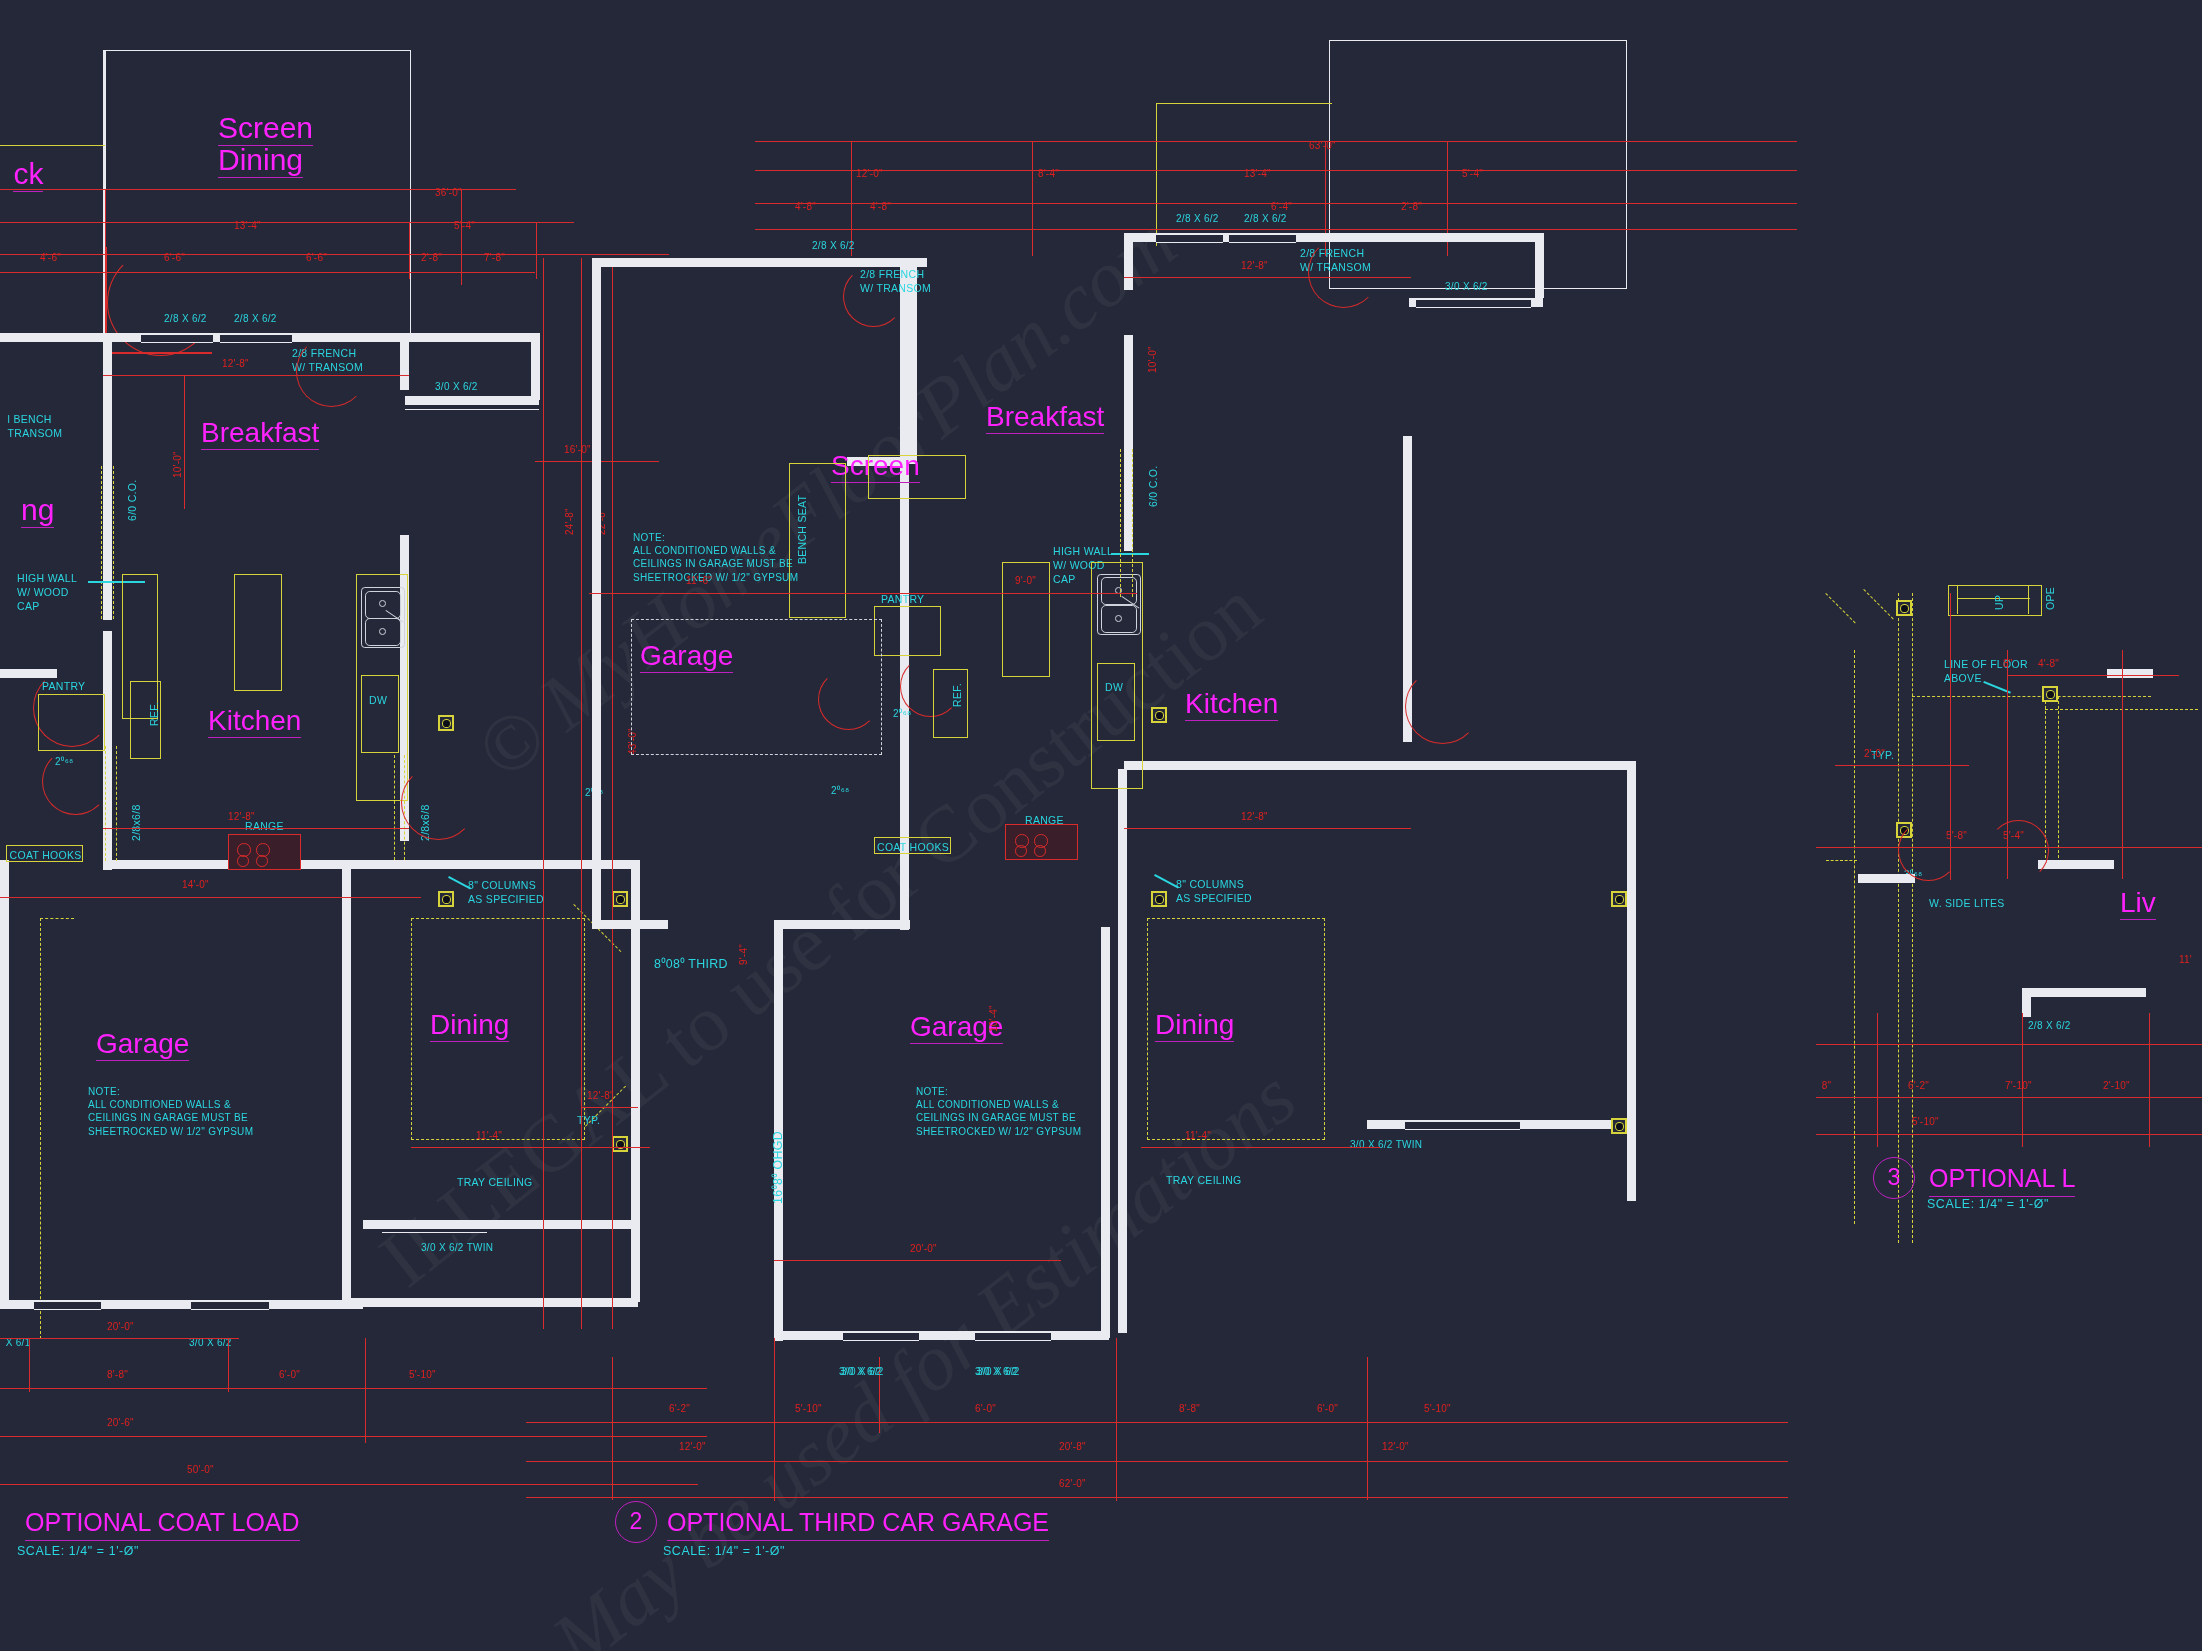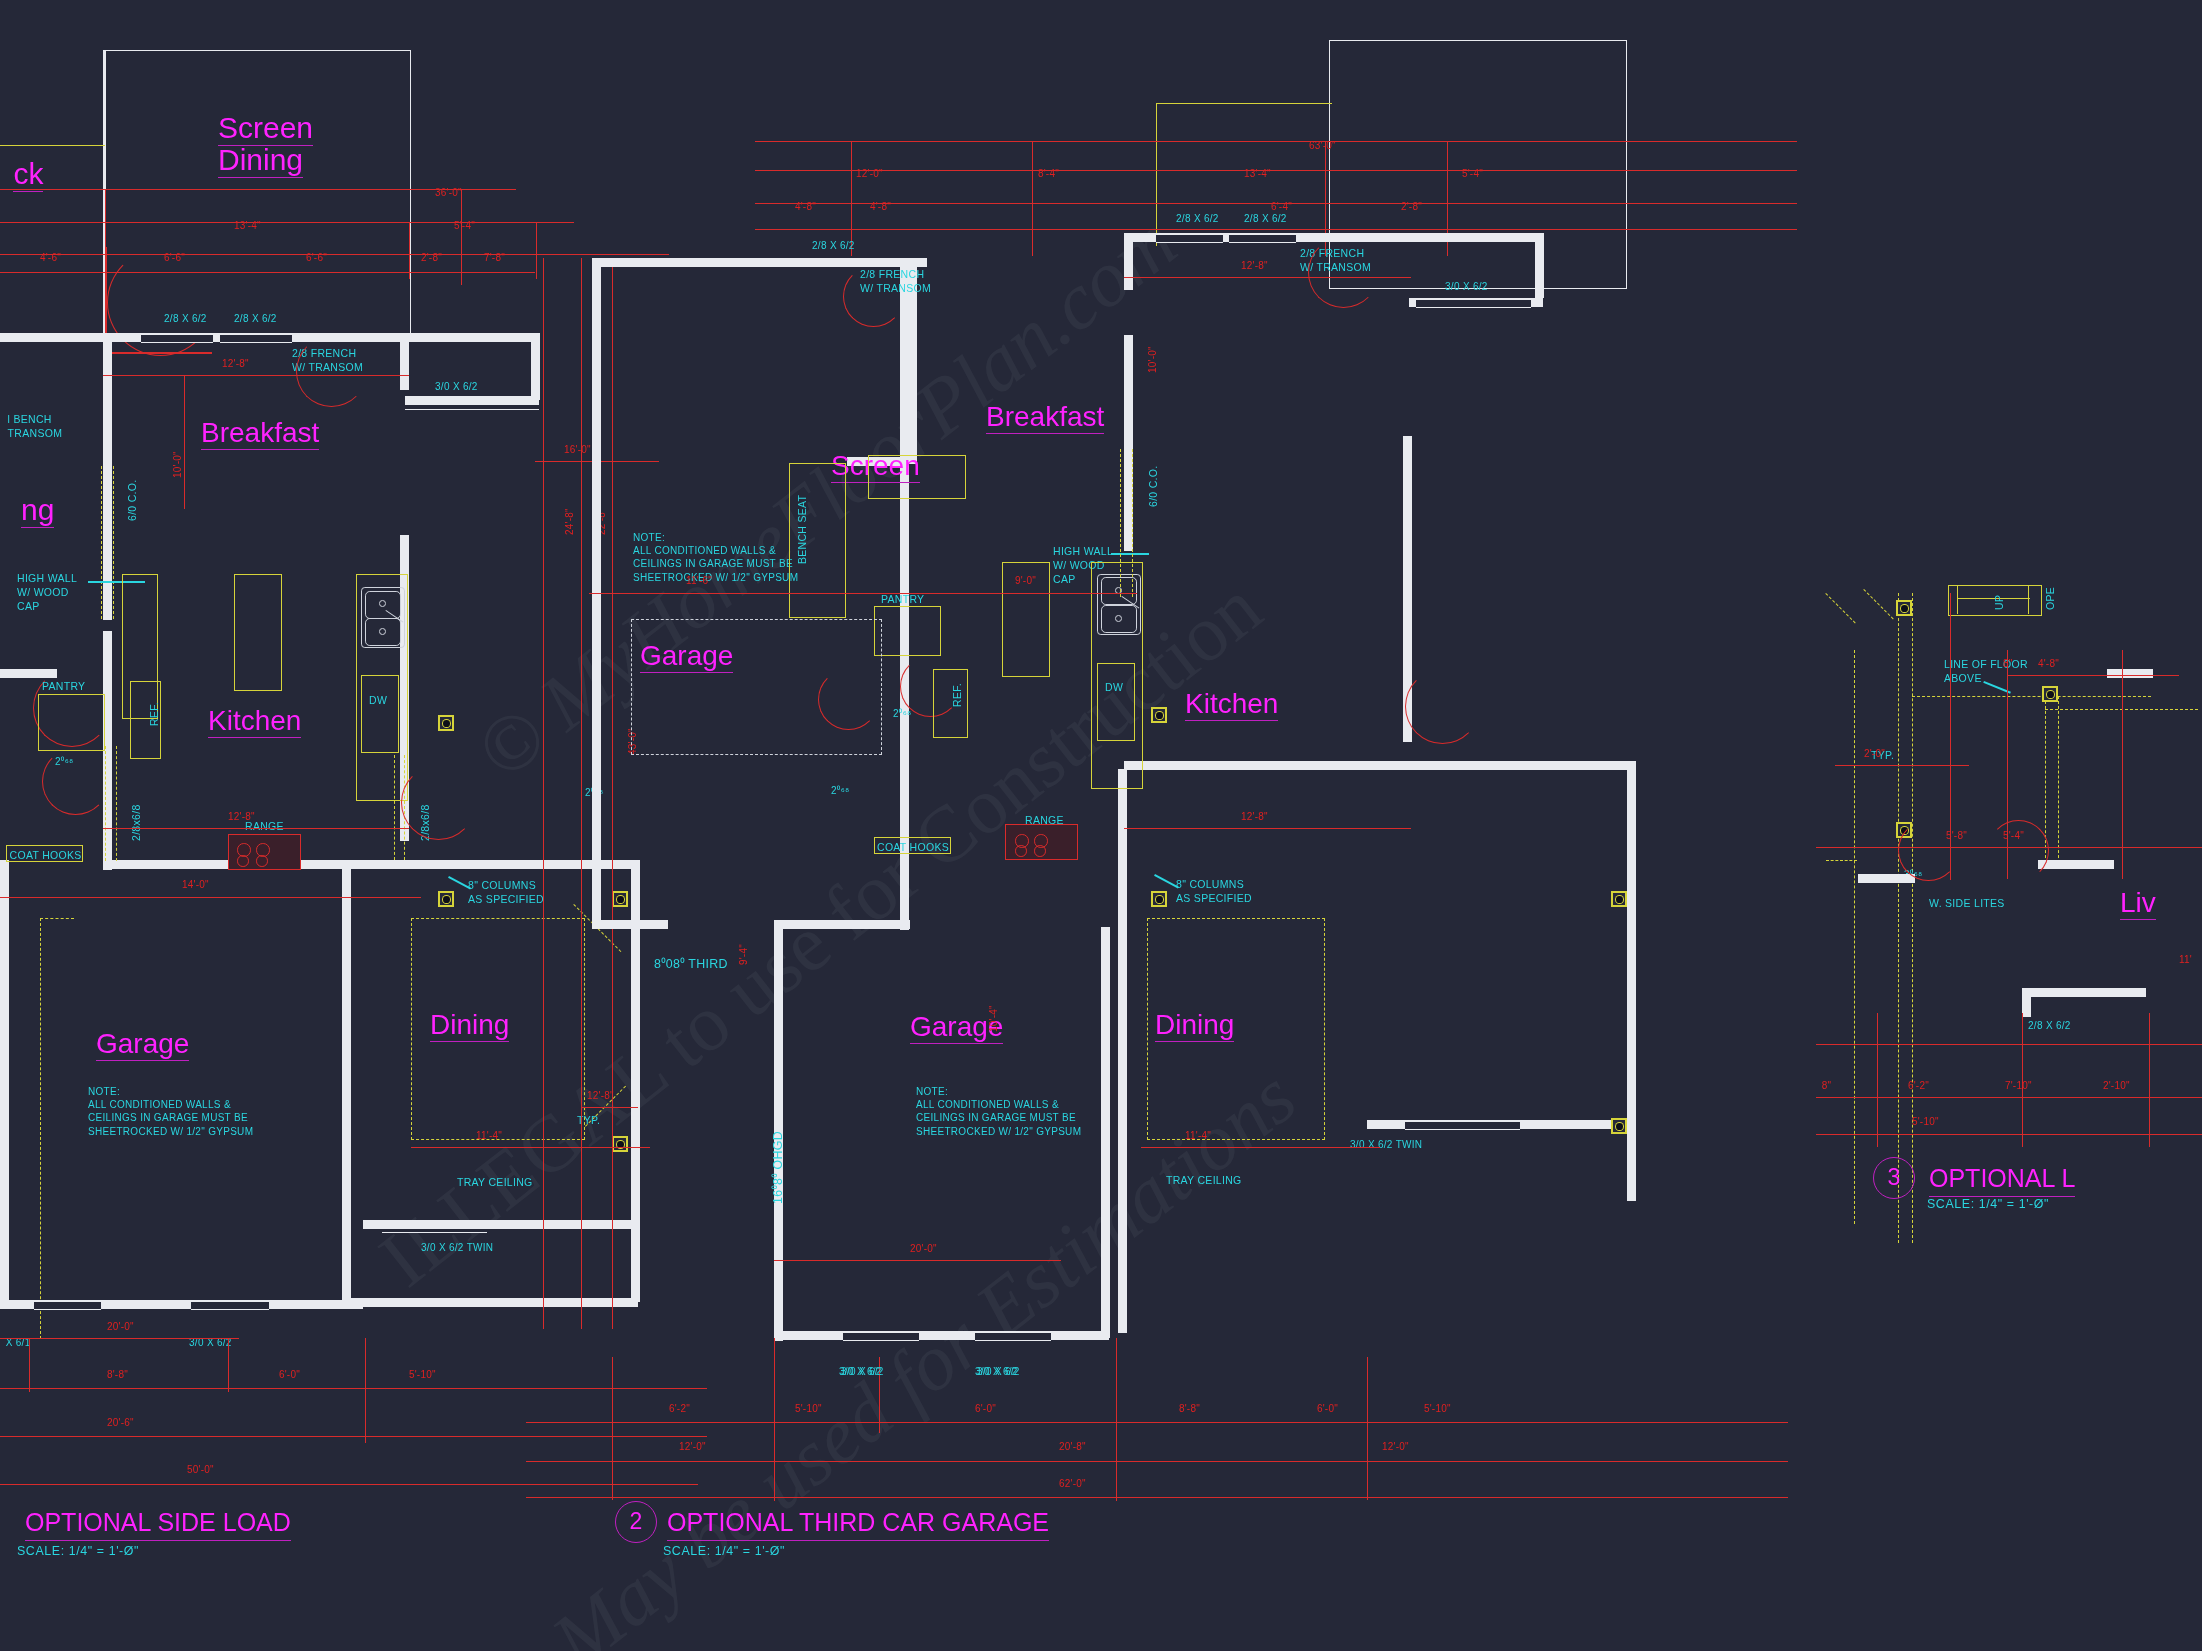--- a/index.html
+++ b/index.html
@@ -253,21 +253,21 @@
     <div class="dimtxt" style="left:107px;top:1417px;">20'-6"</div>
     <div class="dimtxt" style="left:187px;top:1464px;">50'-0"</div>
     <div class="dimtxt" style="left:107px;top:1321px;">20'-0"</div>
     <div class="dimh" style="left:0;top:1338px;width:239px;"></div>
 
     <div class="dimh" style="left:103px;top:828px;width:306px;"></div>
     <div class="dimtxt" style="left:228px;top:811px;">12'-8"</div>
     <div class="dimh" style="left:0;top:897px;width:421px;"></div>
     <div class="dimtxt" style="left:182px;top:879px;">14'-0"</div>
 
-    <div class="ttl" style="left:25px;top:1508px;">OPTIONAL SIDE LOAD</div>
+    <div class="ttl" style="left:25px;top:1508px;">OPTIONAL COAT LOAD</div>
     <div class="ttl-scale" style="left:17px;top:1544px;">SCALE:  1/4" = 1'-Ø"</div>
   </div>
 
   <div class="abs" style="left:755px;top:0;width:1061px;height:1652px;">
 
     <div class="wall-th" style="left:574px;top:40px;width:296px;height:247px;border-width:1.9px;"></div>
     <div class="cabl" style="left:401px;top:103px;width:176px;height:1.4px;"></div>
     <div class="cabl" style="left:401px;top:103px;width:1.4px;height:143px;"></div>
 
     <div class="dimh" style="left:0;top:170px;width:1042px;"></div>

